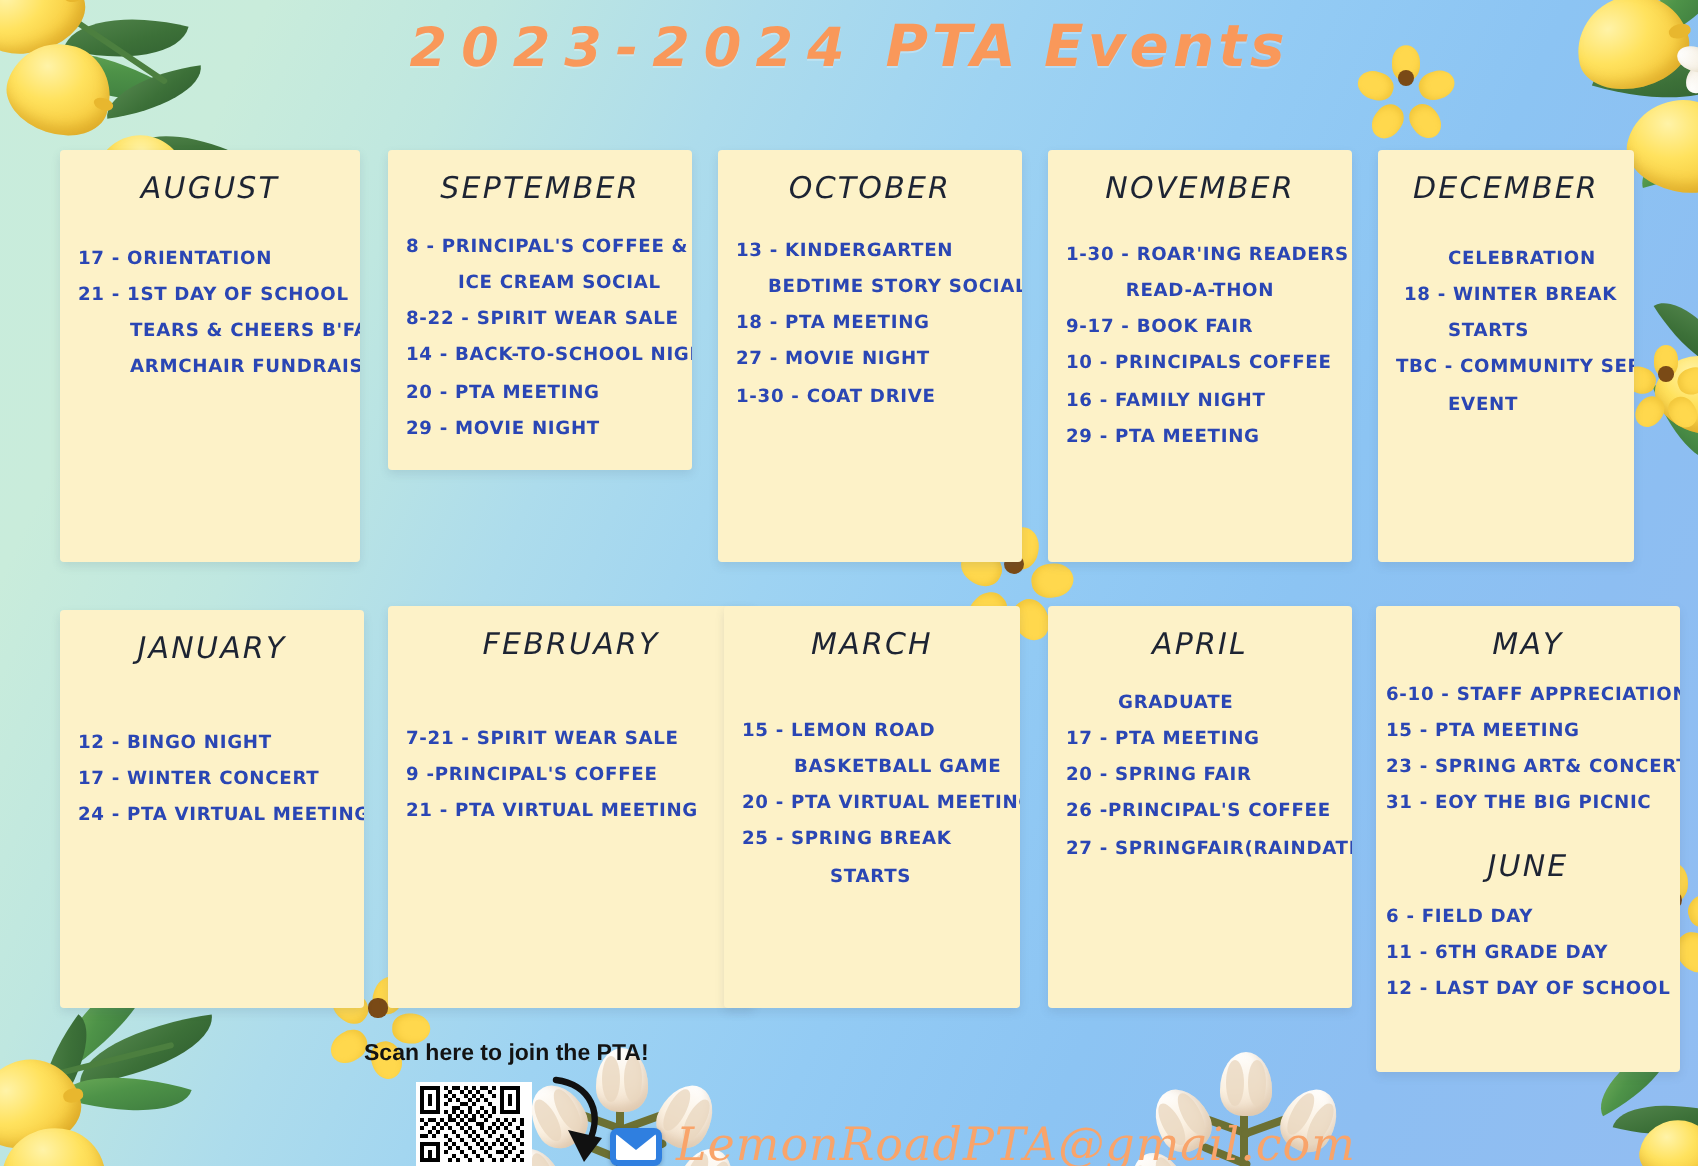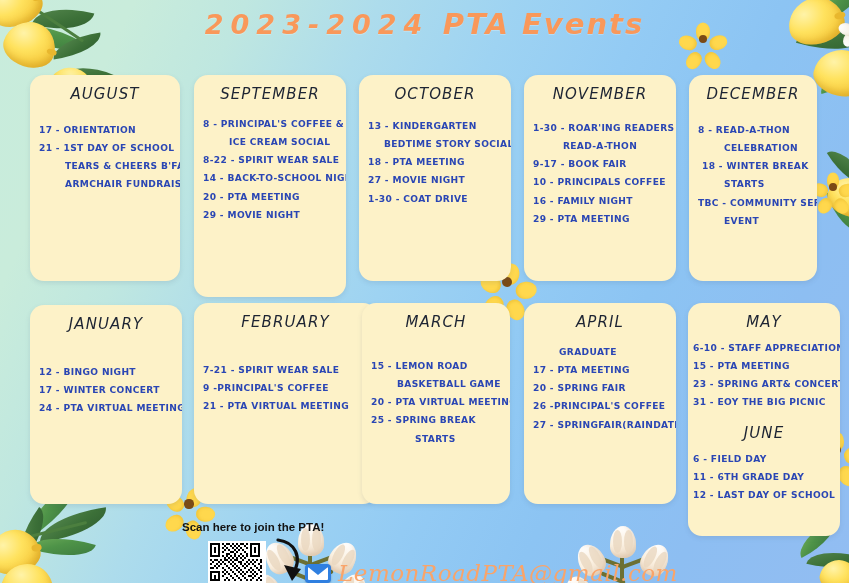--- a/index.html
+++ b/index.html
@@ -99,21 +99,21 @@
     text-shadow:0 1px 0 rgba(255,255,255,.25);
     white-space:nowrap;
   }
   #title .yr{letter-spacing:7px;font-size:27px;margin-top:36px;}
   #title .ev{font-size:29px;letter-spacing:2px;}
 
   
   .card{
     position:absolute;
     background:#fdf2c8;
-    border-radius:14px;
+    border-radius:2px;
     box-shadow:0 2px 5px rgba(70,90,120,.14);
     overflow:hidden;
   }
   .card h2{
     margin:0;padding:10px 6px 2px;
     text-align:center;
     color:#1d2433;
     font-family:"DejaVu Sans", sans-serif;
     font-size:15px;font-weight:400;font-style:italic;
     letter-spacing:1.1px;
@@ -299,21 +299,21 @@
   <div class="card" style="left:30px;top:75px;width:150px;height:206px;">
     <h2>AUGUST</h2>
     <div class="events" style="padding-top:16px;">
       <div class="ev-line">17 - ORIENTATION</div>
       <div class="ev-line">21 - 1ST DAY OF SCHOOL</div>
       <div class="ev-line ind">TEARS &amp; CHEERS B'FAST</div>
       <div class="ev-line ind">ARMCHAIR FUNDRAISER</div>
     </div>
   </div>
 
-  <div class="card" style="left:194px;top:75px;width:152px;height:222px;">
+  <div class="card" style="left:194px;top:75px;width:152px;height:160px;">
     <h2>SEPTEMBER</h2>
     <div class="events" style="padding-top:10px;">
       <div class="ev-line">8 - PRINCIPAL'S COFFEE &amp;</div>
       <div class="ev-line ind">ICE CREAM SOCIAL</div>
       <div class="ev-line">8-22 - SPIRIT WEAR SALE</div>
       <div class="ev-line">14 - BACK-TO-SCHOOL NIGHT</div>
       <div class="ev-line">20 - PTA MEETING</div>
       <div class="ev-line">29 - MOVIE NIGHT</div>
     </div>
   </div>
@@ -337,21 +337,20 @@
       <div class="ev-line">9-17 - BOOK FAIR</div>
       <div class="ev-line">10 - PRINCIPALS COFFEE</div>
       <div class="ev-line">16 - FAMILY NIGHT</div>
       <div class="ev-line">29 - PTA MEETING</div>
     </div>
   </div>
 
   <div class="card" style="left:689px;top:75px;width:128px;height:206px;">
     <h2>DECEMBER</h2>
     <div class="events" style="padding-top:16px;">
-      <div class="ev-line">8 - READ-A-THON</div>
       <div class="ev-line ind">CELEBRATION</div>
       <div class="ev-line" style="padding-left:4px;">18 - WINTER BREAK</div>
       <div class="ev-line ind">STARTS</div>
       <div class="ev-line">TBC - COMMUNITY SERVICE</div>
       <div class="ev-line ind">EVENT</div>
     </div>
   </div>
 
   <div class="card" style="left:30px;top:305px;width:152px;height:199px;">
     <h2>JANUARY</h2>

